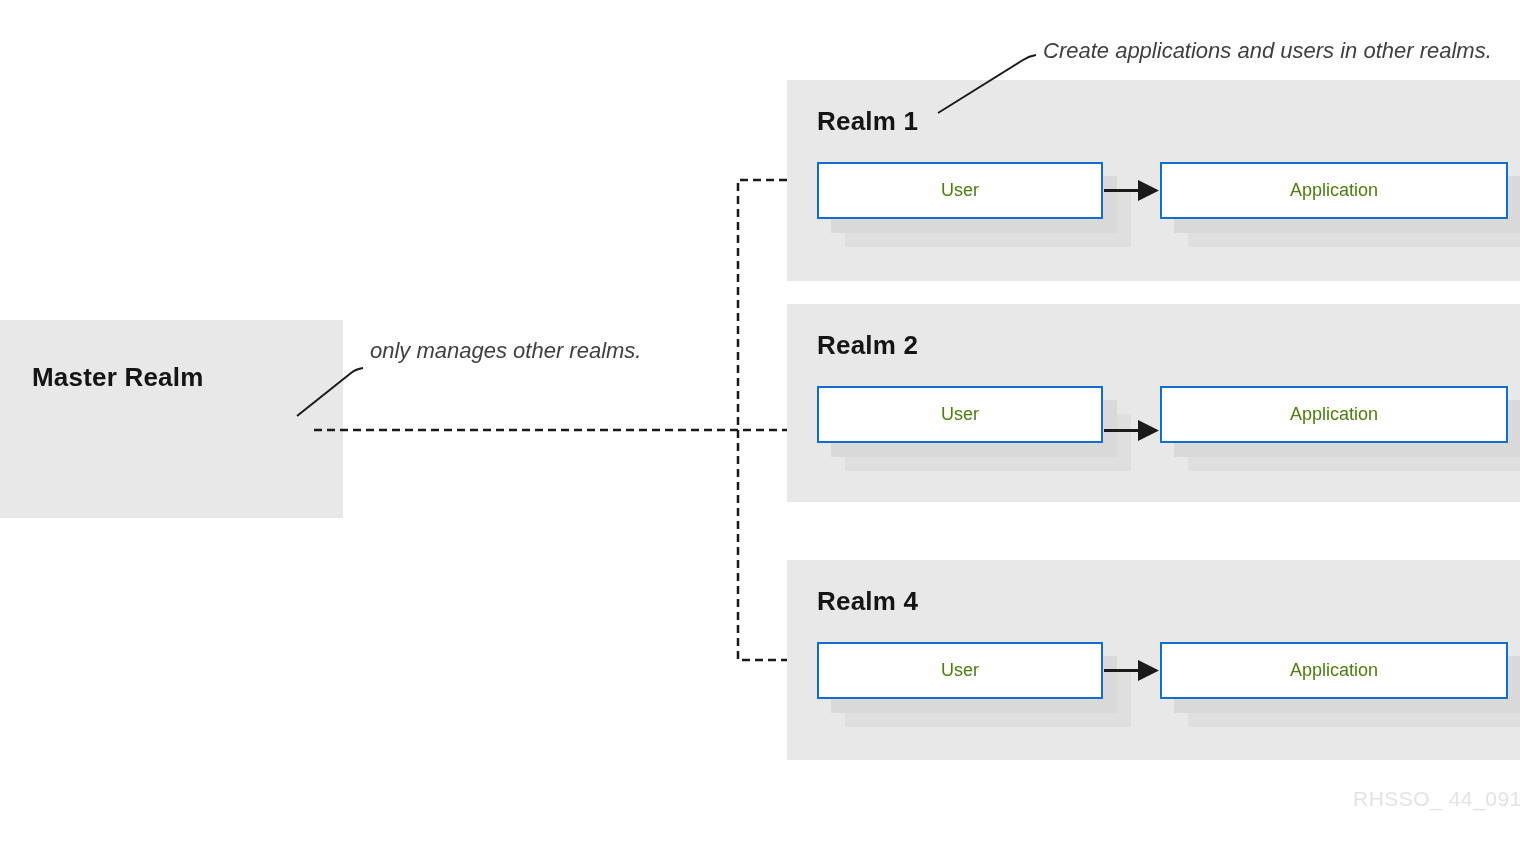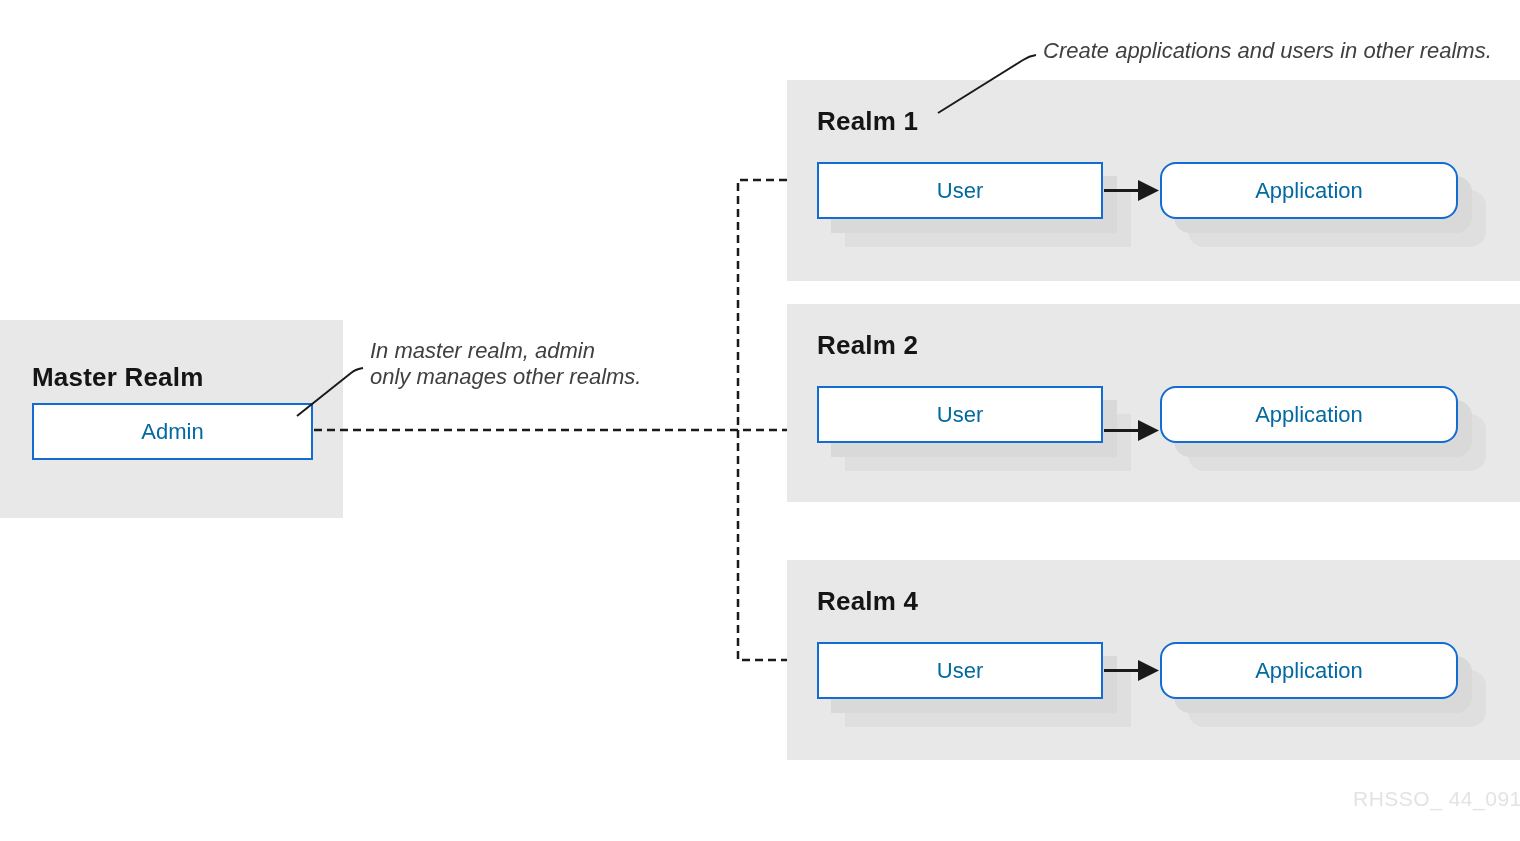--- a/index.html
+++ b/index.html
@@ -35,29 +35,29 @@
   .panel-r3 .panel-title { left: 30px; top: 26px; }
 
   .node {
     position: absolute;
     height: 57px;
     background: #ffffff;
     border: 2px solid #126cd2;
     display: flex;
     align-items: center;
     justify-content: center;
-    font-size: 22px;
-    color: #0369a1;
+    font-size: 18px;
+    color: #4d7c0f;
   }
   .node.shadowed {
     box-shadow: 14px 14px 0 #d9d9d9, 28px 28px 0 #dfdfdf;
   }
   .node-admin { left: 32px; top: 83px; width: 281px; }      
   .node-user  { left: 30px; top: 82px; width: 286px; }      
-  .node-app   { left: 373px; top: 82px; width: 298px; border-radius: 16px; }
+  .node-app   { left: 373px; top: 82px; width: 348px; }
 
   .annotation {
     position: absolute;
     font-style: italic;
     font-size: 22px;
     line-height: 26px;
     color: #404040;
     white-space: nowrap;
   }
   .annotation-top { left: 1043px; top: 38px; }
@@ -94,23 +94,20 @@
   .arrow-shaft { stroke: #1a1a1a; stroke-width: 3; }
   .arrow-head  { fill: #1a1a1a; }
 </style>
 </head>
 <body>
 
 <div class="canvas">
 
   <div class="panel panel-master">
     <div class="panel-title">Master Realm</div>
-    <div class="node node-admin">
-      <span>Admin</span>
-    </div>
   </div>
 
   <div class="panel panel-r1">
     <div class="panel-title">Realm 1</div>
     <div class="node node-user shadowed">
       <span>User</span>
     </div>
     <div class="node node-app shadowed">
       <span>Application</span>
     </div>
@@ -131,21 +128,20 @@
     <div class="node node-user shadowed">
       <span>User</span>
     </div>
     <div class="node node-app shadowed">
       <span>Application</span>
     </div>
   </div>
 
   <div class="annotation annotation-top">Create applications and users in other realms.</div>
   <div class="annotation annotation-mid">
-    <div>In master realm, admin</div>
     <div>only manages other realms.</div>
   </div>
 
   <div class="watermark">RHSSO_ 44_0919</div>
 
   <svg class="overlay" viewBox="0 0 1520 841" xmlns="http://www.w3.org/2000/svg">
 
     <path class="dashed-line" d="M 787 180 H 738 V 660 H 787"></path>
 
     <path class="dashed-line" d="M 314 430 H 787"></path>

